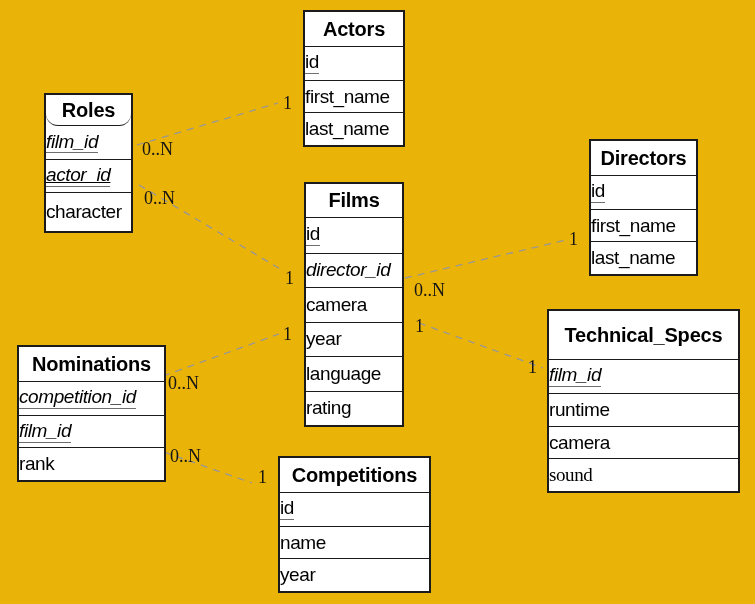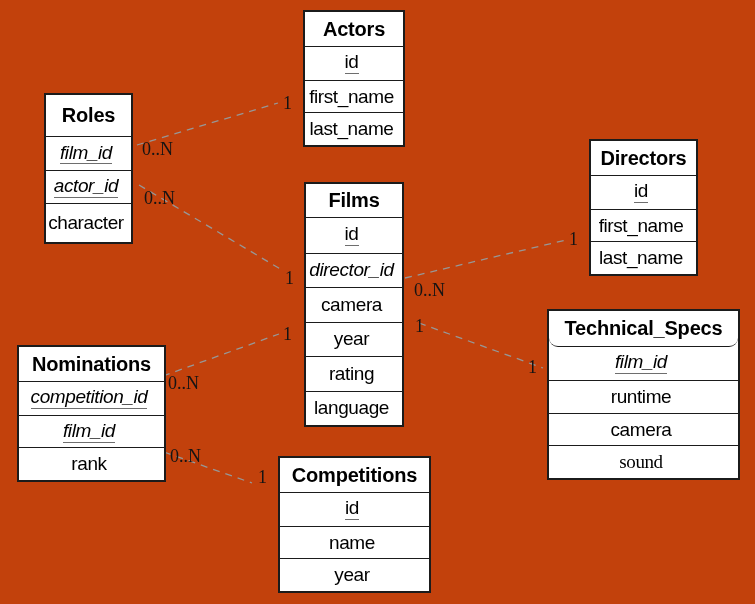--- a/index.html
+++ b/index.html
@@ -1,31 +1,31 @@
 <!DOCTYPE html>
 <html><head>
 <meta charset="utf-8">
 <style>
   html,body{margin:0;padding:0;background:#ffffff;}
   #stage{
-    position:relative;width:755px;height:604px;background:#c2410c;overflow:hidden;
+    position:relative;width:755px;height:604px;background:#eab308;overflow:hidden;
     font-family:"Liberation Sans",sans-serif;
   }
   #relations{position:absolute;left:0;top:0;width:755px;height:604px;pointer-events:none;}
   .entity{
     position:absolute;background:#ffffff;border:2px solid #1b1b1b;box-sizing:border-box;
     color:#000;
   }
   .entity-title{
     display:flex;align-items:center;justify-content:center;
     font-weight:bold;font-size:20px;letter-spacing:-0.2px;
     border-bottom:1.6px solid #1b1b1b;box-sizing:border-box;white-space:nowrap;
   }
   .field-row{
-    display:flex;align-items:center;justify-content:center;
+    display:flex;align-items:center;justify-content:flex-start;
     padding-right:5px;font-size:19px;letter-spacing:-0.4px;
     box-sizing:border-box;white-space:nowrap;overflow:hidden;
   }
   .field-row + .field-row{border-top:1.6px solid #1b1b1b;}
   .fname{display:inline-block;line-height:1.05;}
   .fk .fname{font-style:italic;}
   .pk .fname{border-bottom:1.6px solid #6e6e6e;padding-bottom:1px;}
   .card-label{
     position:absolute;font-family:"Liberation Serif",serif;font-size:18px;
     line-height:1.05;color:#141414;white-space:nowrap;
@@ -50,25 +50,25 @@
         <span class="fname">id</span>
       </div>
       <div class="field-row" style="height: 32.7px;">
         <span class="fname">first_name</span>
       </div>
       <div class="field-row" style="height: 32.7px;">
         <span class="fname">last_name</span>
       </div>
     </div>
     <div class="entity" style="left: 44px; top: 93px; width: 89px;">
-      <div class="entity-title" style="height: 42px;">Roles</div>
+      <div class="entity-title" style="height: 31px; border-radius: 12px;">Roles</div>
       <div class="field-row pk fk" style="height: 33px;">
         <span class="fname">film_id</span>
       </div>
-      <div class="field-row pk fk" style="height: 33px;">
+      <div class="field-row pk fk" style="height: 33px; text-decoration: underline;">
         <span class="fname">actor_id</span>
       </div>
       <div class="field-row" style="height: 39px;">
         <span class="fname">character</span>
       </div>
     </div>
     <div class="entity" style="left: 304px; top: 182px; width: 100px;">
       <div class="entity-title" style="height: 34px;">Films</div>
       <div class="field-row pk" style="height: 34.5px;">
         <span class="fname">id</span>
@@ -76,24 +76,24 @@
       <div class="field-row fk" style="height: 34.5px;">
         <span class="fname">director_id</span>
       </div>
       <div class="field-row" style="height: 34.5px;">
         <span class="fname">camera</span>
       </div>
       <div class="field-row" style="height: 34.5px;">
         <span class="fname">year</span>
       </div>
       <div class="field-row" style="height: 34.5px;">
-        <span class="fname">rating</span>
+        <span class="fname">language</span>
       </div>
       <div class="field-row" style="height: 34.5px;">
-        <span class="fname">language</span>
+        <span class="fname">rating</span>
       </div>
     </div>
     <div class="entity" style="left: 589px; top: 139px; width: 109px;">
       <div class="entity-title" style="height: 35px; text-align: center;">Directors</div>
       <div class="field-row pk" style="height: 32.7px;">
         <span class="fname">id</span>
       </div>
       <div class="field-row" style="height: 32.7px;">
         <span class="fname">first_name</span>
       </div>
@@ -107,21 +107,21 @@
         <span class="fname">competition_id</span>
       </div>
       <div class="field-row pk fk" style="height: 32.7px;">
         <span class="fname">film_id</span>
       </div>
       <div class="field-row" style="height: 32.7px;">
         <span class="fname">rank</span>
       </div>
     </div>
     <div class="entity" style="left: 547px; top: 309px; width: 193px;">
-      <div class="entity-title" style="height: 36px; border-radius: 9px;">Technical_Specs</div>
+      <div class="entity-title" style="height: 49px;">Technical_Specs</div>
       <div class="field-row pk fk" style="height: 32.8px;">
         <span class="fname">film_id</span>
       </div>
       <div class="field-row" style="height: 32.8px;">
         <span class="fname">runtime</span>
       </div>
       <div class="field-row" style="height: 32.8px;">
         <span class="fname">camera</span>
       </div>
       <div class="field-row" style="height: 32.8px; font-family: Liberation Serif, serif;">

